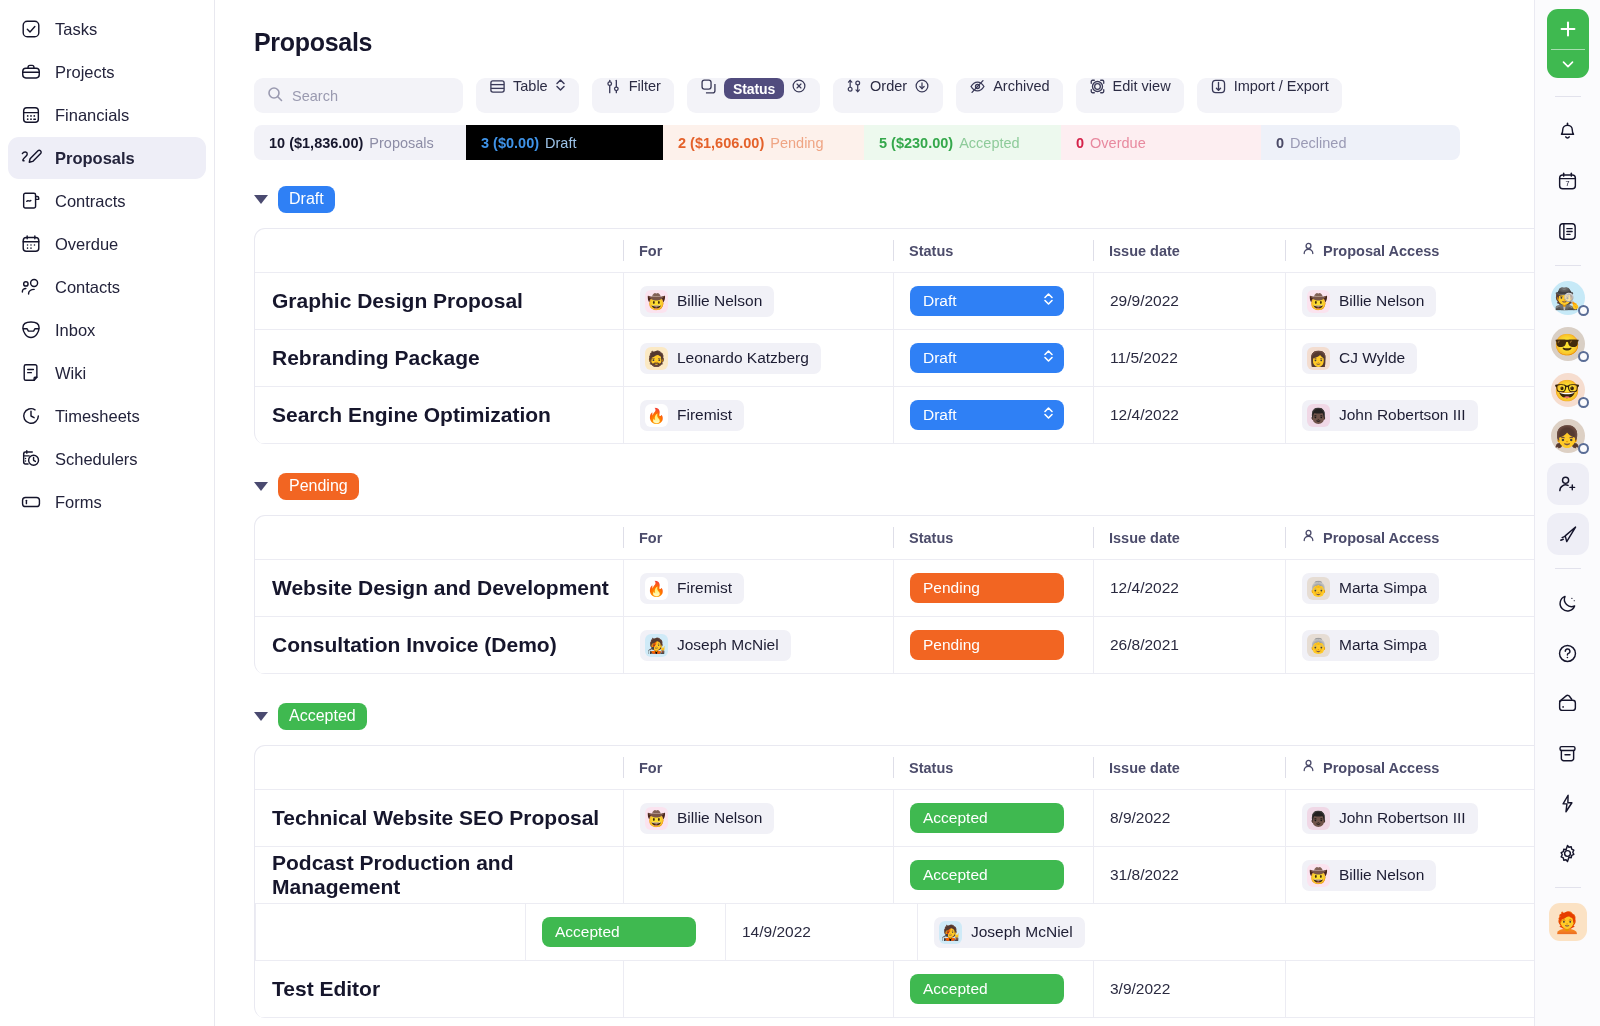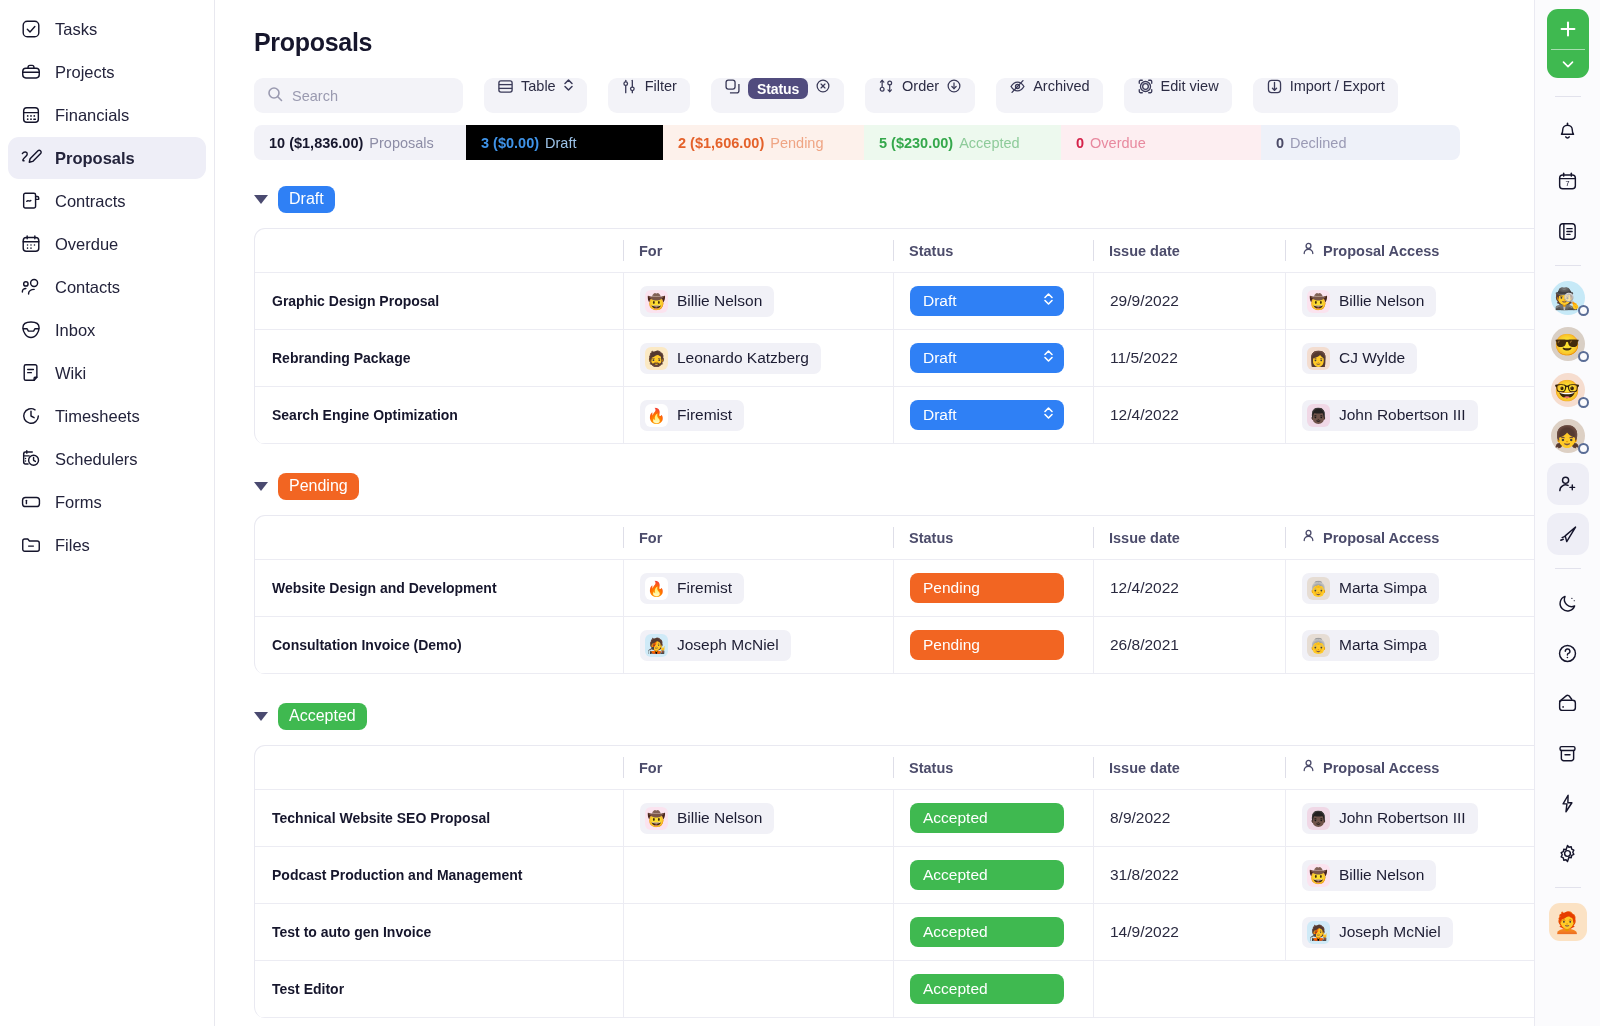--- a/index.html
+++ b/index.html
@@ -49,21 +49,21 @@
     padding-top: 28px;
   }
   .page-title {
     font-size: 25px; font-weight: bold; letter-spacing: -0.3px;
     color: #16162c;
     margin-bottom: 21px;
   }
 
   
   .toolbar {
-    display: flex; align-items: center; gap: 21px;
+    display: flex; align-items: center; gap: 13px;
     margin-bottom: 12px;
     width: 1206px;
   }
   .search-box {
     display: flex; align-items: center; gap: 9px;
     width: 209px; height: 35px;
     background: #f3f3f8; border-radius: 9px;
     padding: 0 13px;
     cursor: text;
   }
@@ -173,21 +173,21 @@
   .trow.head .c-for, .trow.head .c-status, .trow.head .c-date, .trow.head .c-access {
     border-left: none;
     position: relative;
   }
   .trow.head .c-for::before, .trow.head .c-status::before,
   .trow.head .c-date::before, .trow.head .c-access::before {
     content: ""; position: absolute; left: 0; top: 11px; bottom: 11px;
     width: 1px; background: #dedee8;
   }
   .th { font-size: 14.5px; font-weight: bold; color: #4c4c6b; }
-  .cell-name { font-size: 14px; font-weight: bold; color: #16162c; }
+  .cell-name { font-size: 21px; font-weight: bold; color: #16162c; }
   .cell-date { font-size: 15.5px; color: #2a2a40; }
 
   .chip {
     display: inline-flex; align-items: center; gap: 9px;
     background: #f1f1f7; border-radius: 7px;
     padding: 4px 12px 4px 5px;
     font-size: 15.5px; color: #1d1d33;
     cursor: pointer;
     max-width: 100%;
   }
@@ -387,29 +387,20 @@
         <span>Schedulers</span>
       </div>
       <div class="nav-item">
         <span class="nav-ico">
           <svg width="22" height="22" viewBox="0 0 24 24" fill="none" stroke="#14142b" stroke-width="1.55" stroke-linecap="round" stroke-linejoin="round">
             <rect x="2.8" y="7" width="18.4" height="10" rx="3.2"></rect>
             <line x1="7" y1="10.2" x2="7" y2="13.8"></line>
           </svg>
         </span>
         <span>Forms</span>
-      </div>
-      <div class="nav-item">
-        <span class="nav-ico">
-          <svg width="22" height="22" viewBox="0 0 24 24" fill="none" stroke="#14142b" stroke-width="1.55" stroke-linecap="round" stroke-linejoin="round">
-            <path d="M3 7.6A2.2 2.2 0 0 1 5.2 5.4h3.3l1.8 2.2h8.5A2.2 2.2 0 0 1 21 9.8v6.8a2.2 2.2 0 0 1-2.2 2.2H5.2A2.2 2.2 0 0 1 3 16.6Z"></path>
-            <line x1="9.4" y1="13.2" x2="14.6" y2="13.2"></line>
-          </svg>
-        </span>
-        <span>Files</span>
       </div>
     </nav>
 
   <main class="main">
 
     <h1 class="page-title">Proposals</h1>
 
     <div class="toolbar">
 
       <div class="search-box">
@@ -795,21 +786,20 @@
                 <span class="cell-date">31/8/2022</span>
               </div>
               <div class="c-access">
                 <span class="chip">
                   <span class="av" style="background:#fbe3ef">🤠</span>
                   <span class="nm">Billie Nelson</span>
                 </span>
               </div>
             </div>
             <div class="trow">
-              <div class="c-name"><span class="cell-name">Test to auto gen Invoice</span></div>
               <div class="c-for"></div>
               <div class="c-status">
                 <span class="status-sel sel-accepted">
                   <span>Accepted</span>
                 </span>
               </div>
               <div class="c-date">
                 <span class="cell-date">14/9/2022</span>
               </div>
               <div class="c-access">
@@ -819,20 +809,23 @@
                 </span>
               </div>
             </div>
             <div class="trow">
               <div class="c-name"><span class="cell-name">Test Editor</span></div>
               <div class="c-for"></div>
               <div class="c-status">
                 <span class="status-sel sel-accepted">
                   <span>Accepted</span>
                 </span>
+              </div>
+              <div class="c-date">
+                <span class="cell-date">3/9/2022</span>
               </div>
               <div class="c-access"></div>
             </div>
           </div>
         </div>
       </div>
 
   </main>
 
   <aside class="right-rail" id="right-rail">

